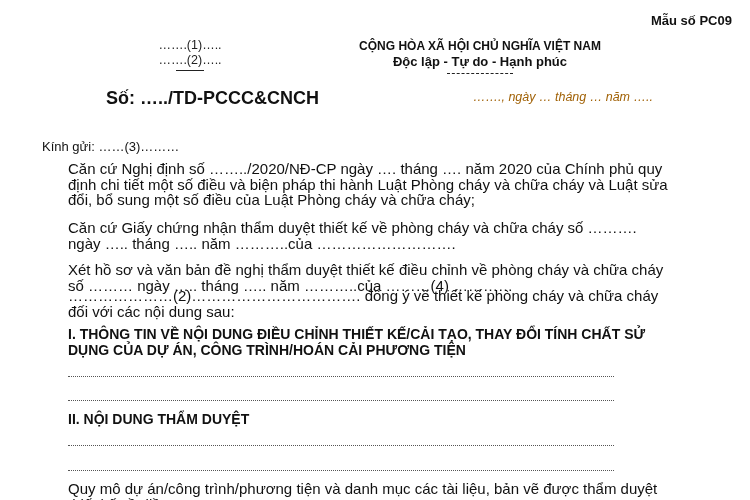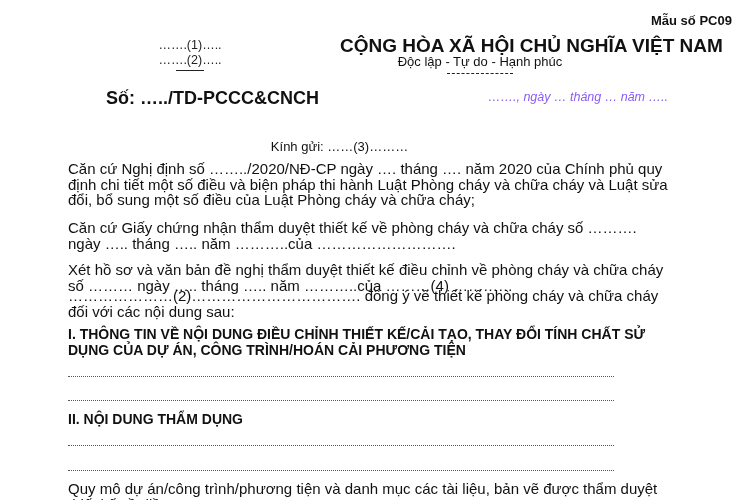--- a/index.html
+++ b/index.html
@@ -29,38 +29,38 @@
     .left-header .dash-short {
       margin: 2px auto 0 auto;
       width: 28px; height: 0;
       border-top: 1px solid #222;
     }
     .right-header {
       top: 38px; left: 340px; width: 280px;
       text-align: center;
     }
     .right-header .nation {
-      font-weight: bold; font-size: 19px; line-height: 16px; letter-spacing: 0;
+      font-weight: bold; font-size: 12px; line-height: 16px; letter-spacing: 0;
     }
     .right-header .motto {
-      font-weight: normal; font-size: 13px; line-height: 16px;
+      font-weight: bold; font-size: 13px; line-height: 16px;
     }
     .right-header .dash-long {
       margin: 3px auto 0 auto;
       width: 66px; height: 0;
       border-top: 1px dashed #222;
     }
     .doc-number {
       top: 88px; left: 106px; font-size: 18px; font-weight: bold;
     }
     .doc-date {
-      top: 90px; left: 488px; font-size: 12.5px; font-style: italic; color: #8b5cf6;
+      top: 90px; left: 473px; font-size: 12.5px; font-style: italic; color: #a16207;
     }
     .recipient {
-      top: 139px; left: 0; width: 637px; text-align: center;
+      top: 139px; left: 0; width: 637px; 
       font-size: 13px;
     }
     .recipient span { margin-left: 42px; }
     .para {
       left: 68px; width: 600px;
       white-space: normal;
       font-size: 15px;
       line-height: 15.5px;
     }
     .p1 { top: 161px; }
@@ -110,17 +110,17 @@
 
 <div class="abs para p1">Căn cứ Nghị định số ……../2020/NĐ-CP ngày …. tháng …. năm 2020 của Chính phủ quy định chi tiết một số điều và biện pháp thi hành Luật Phòng cháy và chữa cháy và Luật sửa đổi, bổ sung một số điều của Luật Phòng cháy và chữa cháy;</div>
 <div class="abs para p2">Căn cứ Giấy chứng nhận thẩm duyệt thiết kế về phòng cháy và chữa cháy số ………. ngày ….. tháng ….. năm ………..của ……………………….</div>
 <div class="abs para p3">Xét hồ sơ và văn bản đề nghị thẩm duyệt thiết kế điều chỉnh về phòng cháy và chữa cháy số ……… ngày ….. tháng ….. năm ………..của ………(4) …………</div>
 <div class="abs para p4">…………………(2)……………………………. đồng ý về thiết kế phòng cháy và chữa cháy đối với các nội dung sau:</div>
 
 <div class="abs heading h1">I. THÔNG TIN VỀ NỘI DUNG ĐIỀU CHỈNH THIẾT KẾ/CẢI TẠO, THAY ĐỔI TÍNH CHẤT SỬ DỤNG CỦA DỰ ÁN, CÔNG TRÌNH/HOÁN CẢI PHƯƠNG TIỆN</div>
 <div class="abs dotline d1"></div>
 <div class="abs dotline d2"></div>
 
-<div class="abs heading h2">II. NỘI DUNG THẨM DỤNG</div>
+<div class="abs heading h2">II. NỘI DUNG THẨM DUYỆT</div>
 <div class="abs dotline d3"></div>
 <div class="abs dotline d4"></div>
 
 <div class="abs para p5">Quy mô dự án/công trình/phương tiện và danh mục các tài liệu, bản vẽ được thẩm duyệt thiết kế về điều</div>
 
 </body></html>

